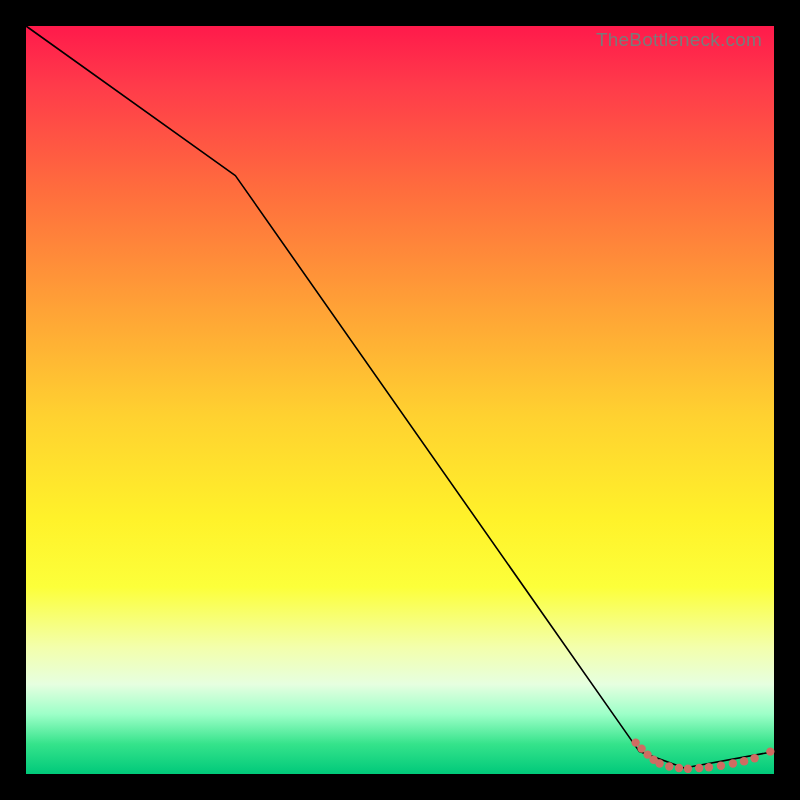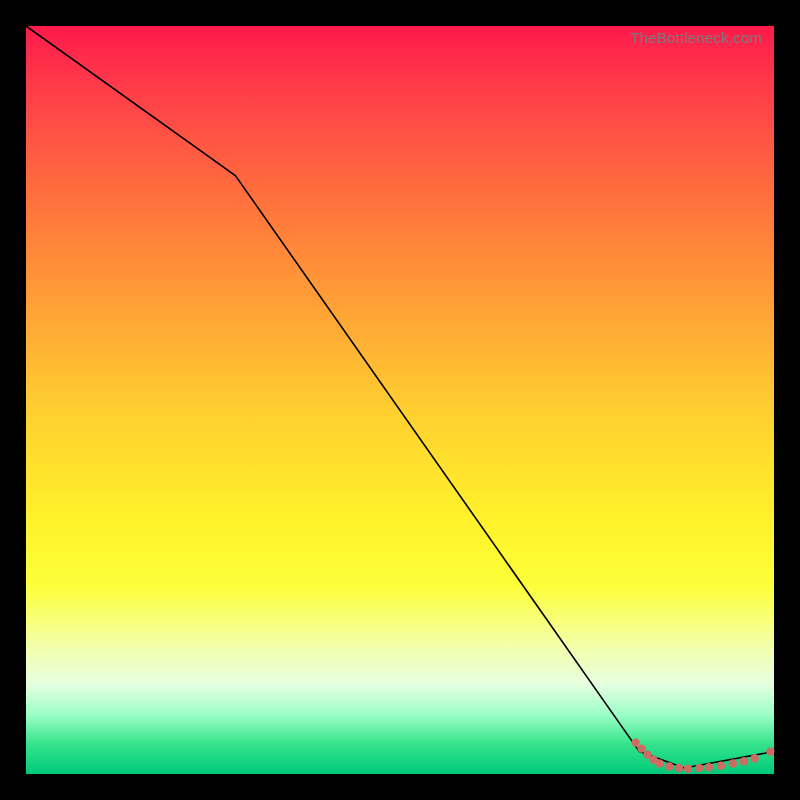--- a/index.html
+++ b/index.html
@@ -36,21 +36,21 @@
       #9dffc8 92%,
       #35e38b 96%,
       #00c97a 100%
     );
   }
   .watermark {
     position: absolute;
     top: 3px;
     right: 12px;
     color: #7a7a7a;
-    font-size: 15px;
+    font-size: 19px;
     font-weight: 500;
     letter-spacing: 0.2px;
     user-select: none;
   }
   svg.overlay {
     position: absolute;
     left: 0;
     top: 0;
     width: 748px;
     height: 748px;

